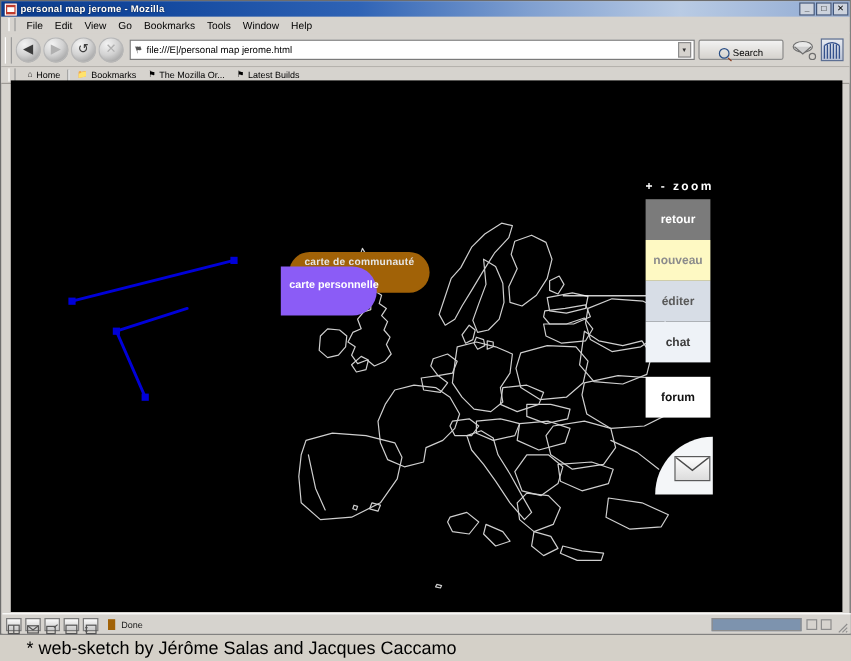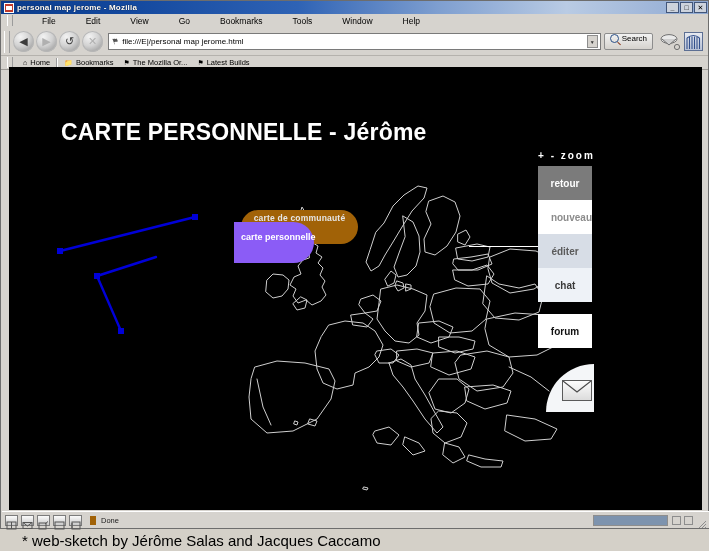--- a/index.html
+++ b/index.html
@@ -21,21 +21,21 @@
   #titlebar .tb-title{color:#ffffff;font-size:8px;font-weight:bold;white-space:nowrap;
      letter-spacing:.2px;text-shadow:0 0 1px #000;}
   #titlebar .tb-spacer{flex:1;}
   .winbtn{width:13px;height:11px;margin-left:1px;background:#cdd3dd;
      border:1px solid #42567a;box-sizing:border-box;position:relative;
      font-size:7px;line-height:9px;text-align:center;color:#000;}
   .winbtn b{font-size:7px;font-weight:bold;}
 
   
   #menubar{height:13px;background:#d6d3ce;display:flex;align-items:center;
-     padding-left:6px;border-bottom:1px solid #d6d3ce;gap:20px;}
+     padding-left:6px;border-bottom:1px solid #d6d3ce;}
   #menubar .grip{width:4px;height:11px;border-left:1px solid #fff;border-right:1px solid #9b9b9b;margin-right:4px;}
   #menubar .mi{font-size:8.5px;color:#000;padding:0 5px;white-space:nowrap;}
 
   
   #navbar{height:27px;background:#d6d3ce;display:flex;align-items:center;
       padding:0 3px;border-bottom:1px solid #b5b2ad;}
   .navgrip{width:4px;height:22px;border-left:1px solid #fff;border-right:1px solid #9b9b9b;margin-right:3px;}
   .navbtn{width:21px;height:21px;border-radius:50%;margin-right:2px;position:relative;
       background:radial-gradient(circle at 35% 28%,#f3f3f3 0%,#d2d2d2 45%,#a9a9a9 75%,#8e8e8e 100%);
       box-shadow:inset 0 0 0 1px #b7b7b7;}
@@ -44,22 +44,22 @@
   .navbtn.on .arw{color:#3c3c3c;}
   .navbtn.off .arw{color:#b0b0b0;}
   #urlwrap{flex:1;height:17px;background:#ffffff;border:1px solid #7a7a7a;
       display:flex;align-items:center;margin:0 3px;box-sizing:border-box;}
   #urlwrap .uicon{font-size:8px;color:#555;margin:0 3px 0 3px;transform:rotate(-20deg);}
   #urlwrap .utext{font-size:8px;color:#000;flex:1;white-space:nowrap;overflow:hidden;}
   #urlwrap .udrop{width:11px;height:13px;margin-right:2px;background:#d6d3ce;
       border:1px solid #8d8d8d;box-sizing:border-box;display:flex;align-items:center;justify-content:center;
       font-size:5px;color:#333;}
   #searchbtn{height:17px;background:linear-gradient(#f2f2f2,#d5d2cd);
-      border:1px solid #8d8d8d;border-radius:2px;display:flex;align-items:flex-start;
-      padding:0 5px;box-sizing:border-box;font-size:8px;color:#000;margin-right:6px;}
+      border:1px solid #8d8d8d;border-radius:2px;display:flex;align-items:flex-end;
+      padding:0 16px;box-sizing:border-box;font-size:8px;color:#000;margin-right:6px;}
   #searchbtn .mag{width:7px;height:7px;border:1.3px solid #2a4f86;border-radius:50%;
       position:relative;margin-right:3px;}
   #searchbtn .mag:after{content:"";position:absolute;right:-3px;bottom:-2px;width:4px;height:1.3px;
       background:#8a3b1e;transform:rotate(42deg);}
   #printicon{width:22px;height:21px;position:relative;margin-right:3px;}
   #mozlogo{width:19px;height:19px;background:linear-gradient(#e7eaf1,#b9c2d6);
       border:1px solid #5d6f93;box-sizing:border-box;margin-right:2px;
       display:flex;align-items:flex-end;justify-content:center;overflow:hidden;}
 
   
@@ -93,21 +93,21 @@
 
   
   #zoomrow{position:absolute;left:529px;top:83px;color:#ffffff;font-size:10px;
        font-weight:bold;letter-spacing:2px;white-space:nowrap;}
 
   
   #rmenu{position:absolute;left:529px;top:99px;width:54px;}
   #rmenu .mrow{height:34px;display:flex;align-items:center;justify-content:center;
        font-size:10px;font-weight:bold;white-space:nowrap;box-sizing:border-box;}
   #rmenu .m0{background:#7b7b7b;color:#ffffff;}
-  #rmenu .m1{background:#ffffff;color:#8c8c8c;justify-content:flex-end;}
+  #rmenu .m1{background:#fef9c3;color:#8c8c8c;}
   #rmenu .m2{background:#d7dde6;color:#5a5a5a;}
   #rmenu .m3{background:#eef2f7;color:#3a3a3a;}
   #rmenu .m4{background:#ffffff;color:#111111;margin-top:12px;}
   #chatline{position:absolute;left:460px;top:179px;width:70px;height:1px;background:#ffffff;}
 
   
   #envbox{position:absolute;left:537px;top:297px;width:48px;height:48px;
        background:#f4f6f8;border-radius:48px 0 0 0;}
   #envicon{position:absolute;left:553px;top:313px;width:30px;height:21px;
        background:linear-gradient(#fdfdfd,#dcdcdc);border:1px solid #5a5a5a;box-sizing:border-box;}
@@ -316,21 +316,20 @@
         </g>
         <g fill="#0000d8">
           <rect x="85" y="206" width="6" height="6"></rect>
           <rect x="109" y="261" width="6" height="6"></rect>
           <rect x="48" y="181" width="6" height="6"></rect>
           <rect x="183" y="147" width="6" height="6"></rect>
         </g>
       </svg>
     </div>
 
-    <div id="pagetitle">CARTE PERSONNELLE - Jérôme</div>
 
     <div id="tab-comm">
       <span>carte de communauté</span>
     </div>
     <div id="tab-perso">
       <span>carte personnelle</span>
     </div>
 
     <div id="zoomrow">
       <span>+</span>

